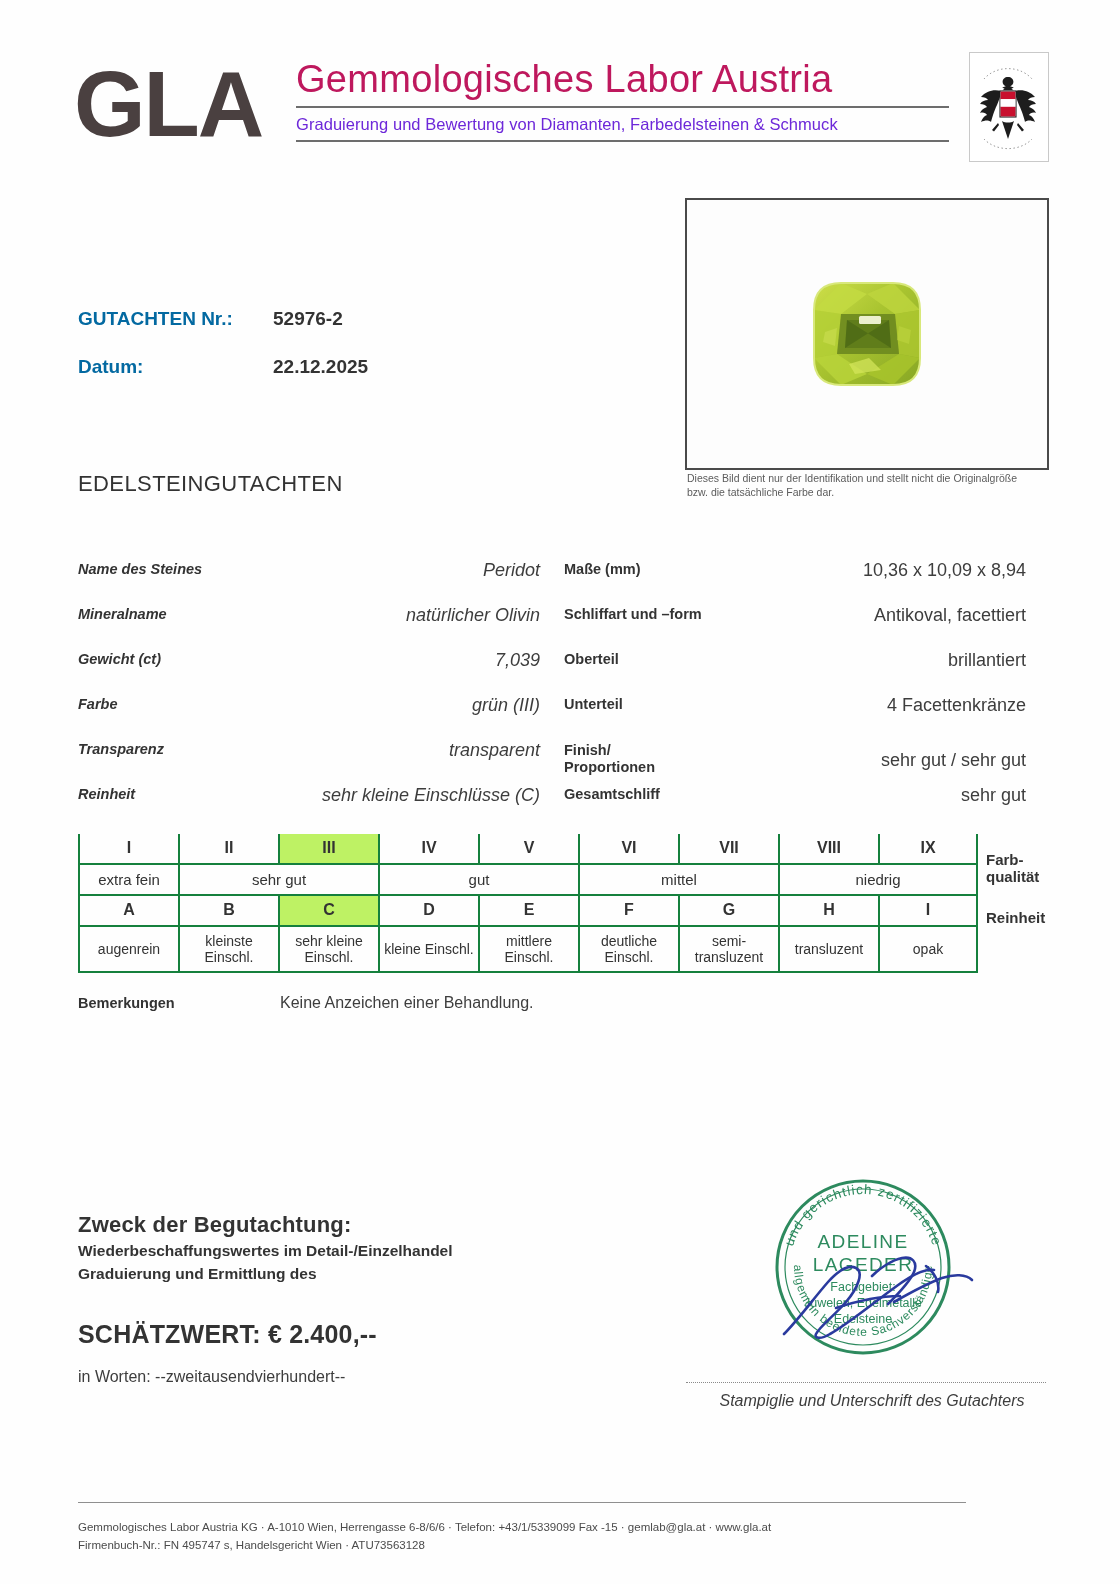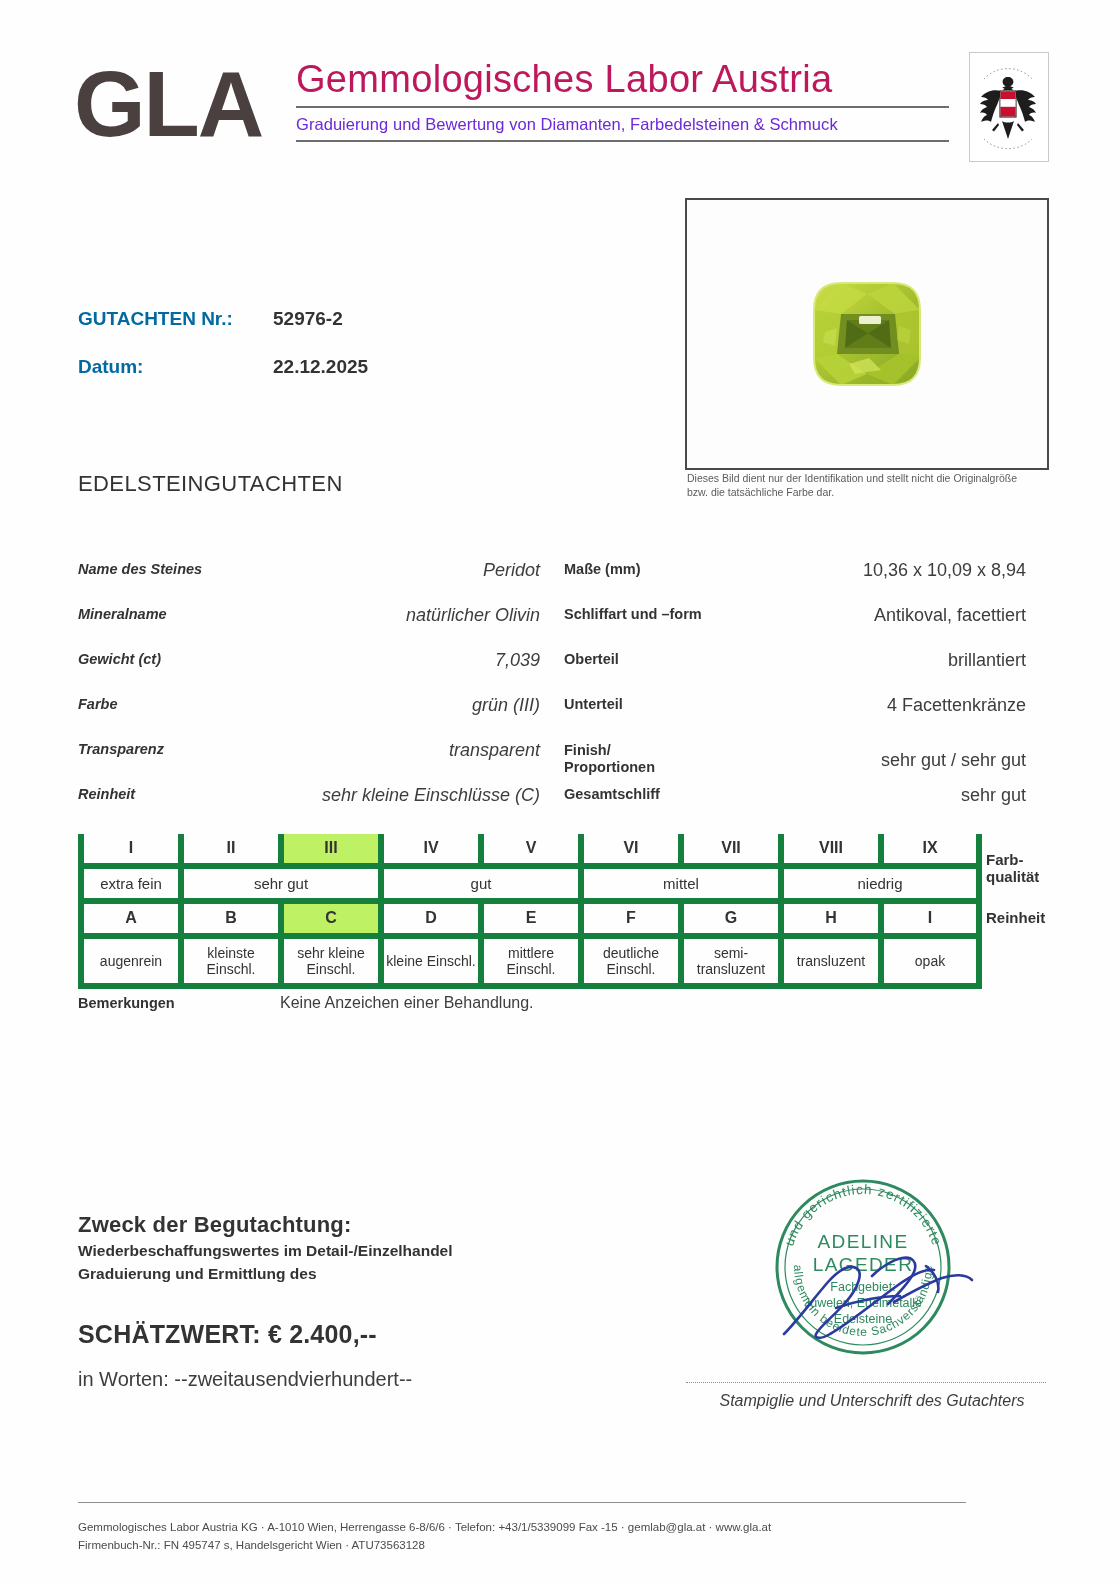--- a/index.html
+++ b/index.html
@@ -192,21 +192,21 @@
     left: 78px;
     top: 834px;
     width: 966px;
   }
   .gtable {
     border-collapse: collapse;
     width: 898px;
     table-layout: fixed;
   }
   .gtable td {
-    border: 6px solid #15803d;
+    border: 2px solid #15803d;
     text-align: center;
     vertical-align: middle;
     font-size: 14.5px;
     color: #333;
     padding: 0;
     line-height: 1.15;
   }
   .gtable tr.rom td {
     height: 29px;
     font-size: 16px;
@@ -295,21 +295,21 @@
     top: 1320px;
     font-size: 25px;
     font-weight: bold;
     color: #333;
     letter-spacing: 0.2px;
   }
   .in-words {
     position: absolute;
     left: 78px;
     top: 1368px;
-    font-size: 20px;
+    font-size: 16px;
     color: #3d3d3d;
   }
 
   
   .stamp-area {
     position: absolute;
     left: 686px;
     top: 1160px;
     width: 360px;
     height: 240px;

